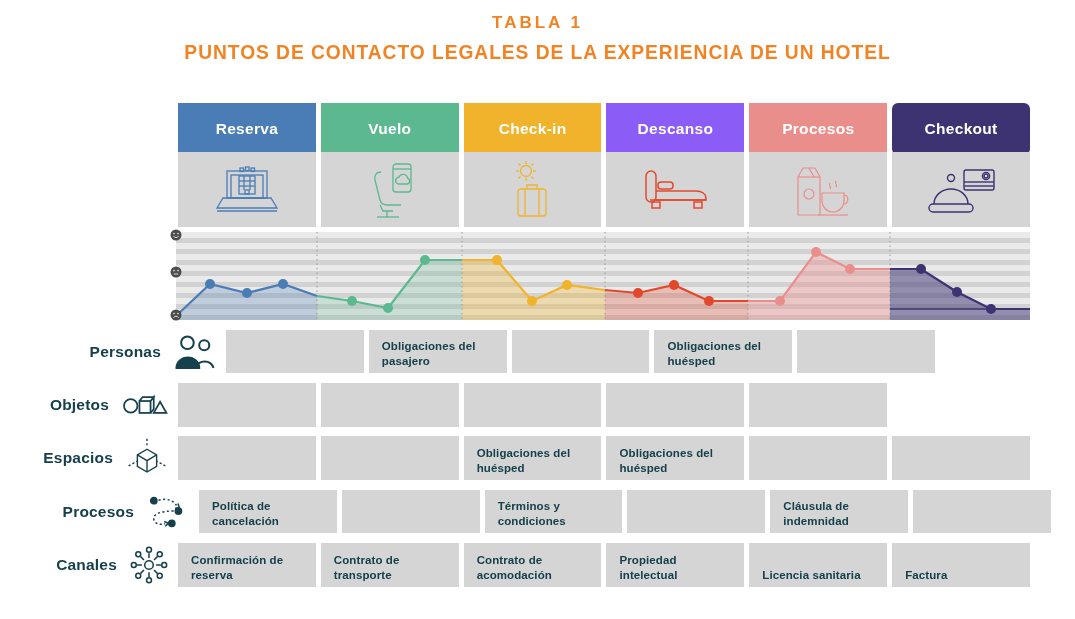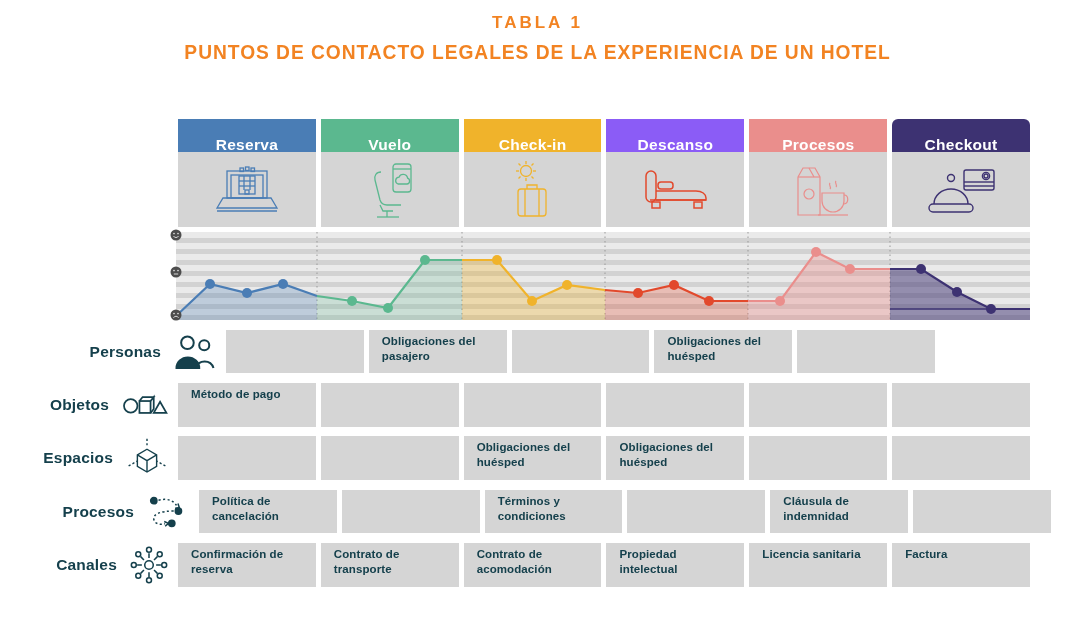--- a/index.html
+++ b/index.html
@@ -11,38 +11,38 @@
           color:#F28322;font-size:17px;font-weight:bold;letter-spacing:3px;}
   .title2{position:absolute;top:41px;left:0;right:0;text-align:center;
           color:#F28322;font-size:20px;font-weight:bold;letter-spacing:1px;
           transform:scaleX(0.96);}
 
   
   .headers,.icon-row,.cells{position:absolute;left:178px;width:852px;
           display:grid;grid-template-columns:repeat(6,1fr);gap:5px;}
   .headers{top:103px;}
   .stage-header{height:52px;display:flex;align-items:center;justify-content:center;
-          color:#fff;font-weight:bold;font-size:15.5px;letter-spacing:.3px;margin-top:16px;}
+          color:#fff;font-weight:bold;font-size:15.5px;letter-spacing:.3px;}
 
   
   .icon-row{top:152px;}
   .icon-cell{height:75px;background:#D5D5D5;display:flex;align-items:center;justify-content:center;}
   .icon-cell svg{display:block;}
 
   
   .chart{position:absolute;left:176px;top:232px;width:854px;height:88px;
          background:repeating-linear-gradient(180deg,#EAEAEA 0 6px,#D2D2D2 6px 11px);}
   #chart-svg{position:absolute;left:0;top:0;overflow:visible;}
   .mood{position:absolute;left:-6px;width:12px;height:12px;}
 
   
   .row-label{position:absolute;left:0;width:172px;display:flex;align-items:center;
          justify-content:flex-end;gap:13px;padding-right:4px;box-sizing:border-box;color:#15404C;}
   .row-label .lbl{font-weight:bold;font-size:15.5px;letter-spacing:.2px;}
-  .cell{background:#D5D5D5;display:flex;align-items:flex-start;
+  .cell{background:#D5D5D5;display:flex;align-items:flex-end;
         padding:4px 8px 4px 13px;box-sizing:border-box;
         color:#15404C;font-weight:bold;font-size:11.5px;line-height:1.3;letter-spacing:.1px;}
 
   .r-personas{top:330px;height:43px;margin-left:48px;}
   .r-objetos {top:383px;height:44px;}
   .r-espacios{top:436px;height:44px;}
   .r-procesos{top:490px;height:43px;margin-left:21px;}
   .r-canales {top:543px;height:44px;}
 </style>
 </head>
@@ -234,23 +234,20 @@
     <span class="lbl">Objetos</span>
     <svg width="46" height="28" viewBox="0 0 58 34" fill="none" stroke="#15404C" stroke-width="2.2">
       <circle cx="11" cy="18" r="8.5"></circle>
       <rect x="22" y="12" width="14" height="15"></rect>
       <path d="M22 12 l4 -5 h14 l-4 5 M36 12 l4 -5 v15 l-4 5"></path>
       <path d="M40 27 l8 -14 l8 14 Z"></path>
     </svg>
   </div>
   <div class="cells r-objetos">
     <div class="cell">
-        <span>Método de pago</span>
-      </div>
-    <div class="cell">
         <span></span>
       </div>
     <div class="cell">
         <span></span>
       </div>
     <div class="cell">
         <span></span>
       </div>
     <div class="cell">
         <span></span>

